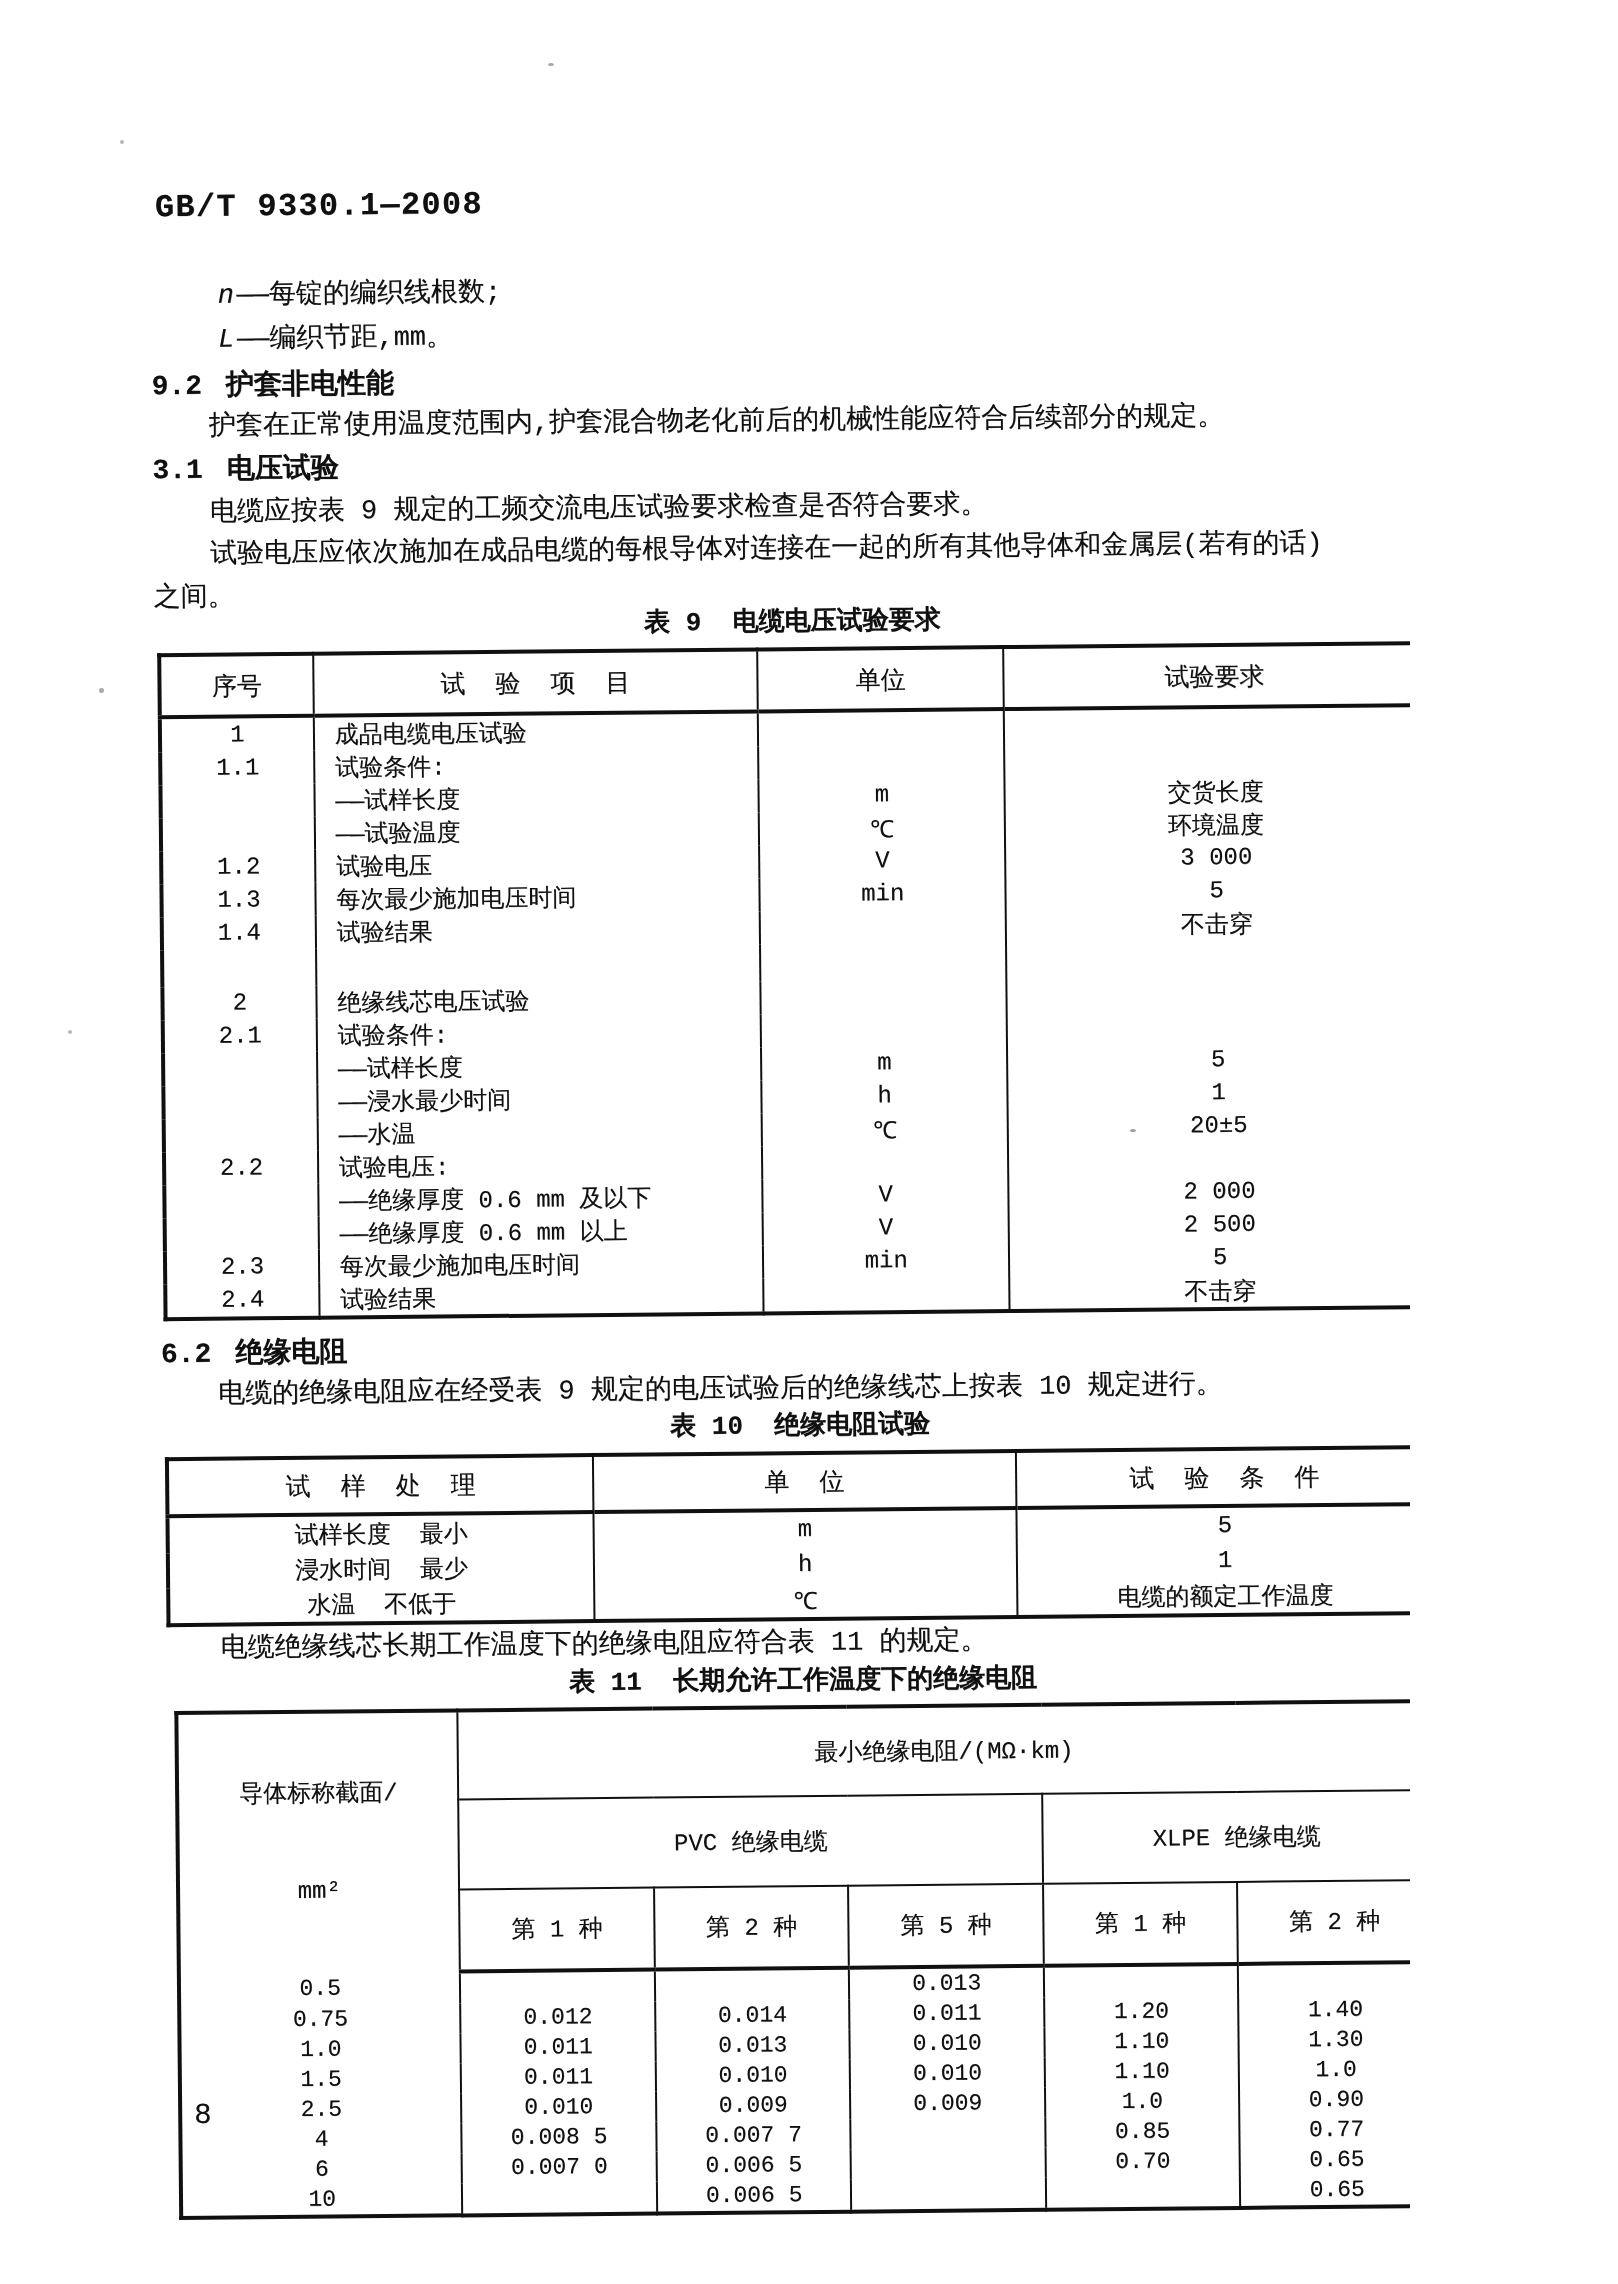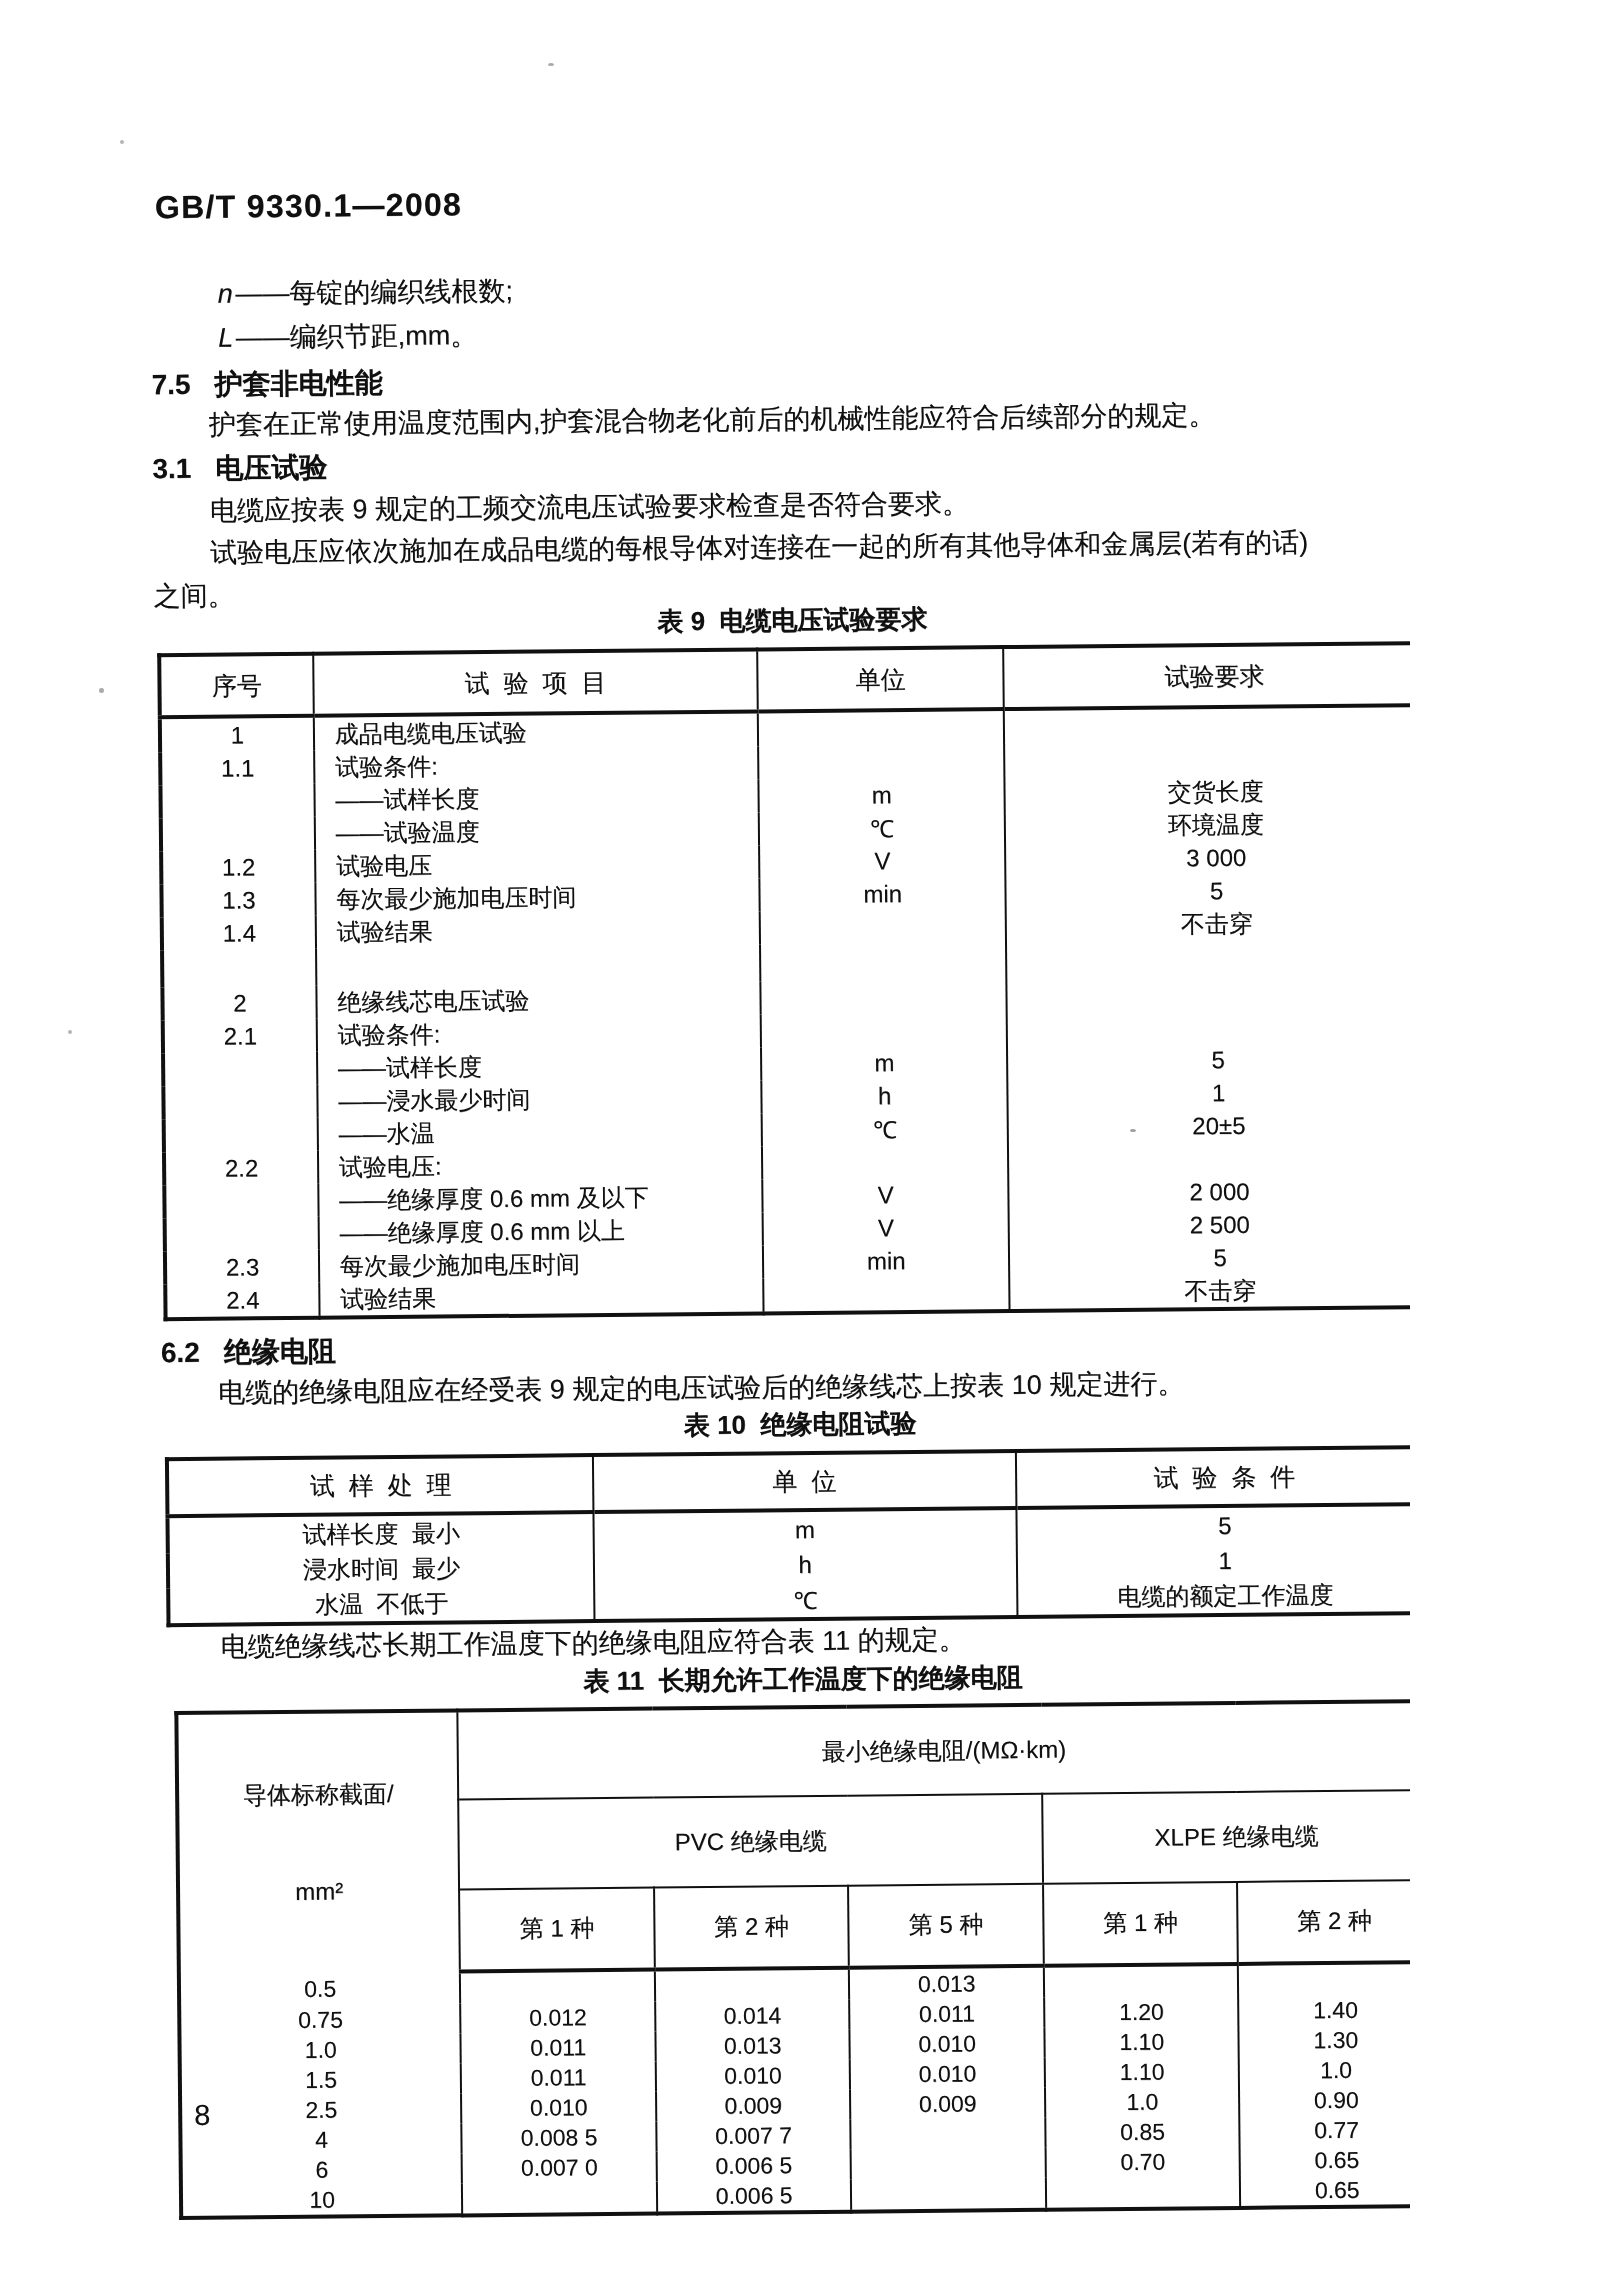--- a/index.html
+++ b/index.html
@@ -1,19 +1,19 @@
 <!DOCTYPE html>
 <html style="font-size:10.5px"><head>
 <meta charset="utf-8">
 <style>
   html,body { margin:0; padding:0; background:#ffffff; }
   .page {
     position:relative; width:1410px; height:2284px;
     background:#ffffff; overflow:hidden; color:#101010;
-    font-family:Liberation Sans, sans-serif;
+    font-family:Liberation Mono, monospace;
   }
   .content {
     position:absolute; inset:0;
     transform:rotate(-0.55deg); transform-origin:50% 55%;
     text-shadow:0.3px 0.3px 0.3px rgba(0,0,0,0.40);
   }
   .abs { position:absolute; white-space:pre; }
   .doc-num { left:165px; top:184px; font-size:32px; font-weight:bold; letter-spacing:1.3px; }
   .def { left:227px; font-size:27px; }
   .sym { font-style:italic; margin-right:2.6px; }
@@ -54,21 +54,21 @@
 <body>
 
 <div class="page">
   <div class="content">
 
     <div class="abs doc-num">GB/T 9330.1—2008</div>
 
     <div class="abs def" style="top:271px"><span class="sym">n</span><span>——每锭的编织线根数;</span></div>
     <div class="abs def" style="top:315px"><span class="sym">L</span><span>——编织节距,mm。</span></div>
 
-    <div class="abs heading" style="top:361px"><span class="hnum">7.5</span><span>护套非电性能</span></div>
+    <div class="abs heading" style="top:361px"><span class="hnum">9.2</span><span>护套非电性能</span></div>
     <div class="abs para" style="top:402px">护套在正常使用温度范围内,护套混合物老化前后的机械性能应符合后续部分的规定。</div>
 
     <div class="abs heading" style="top:445px"><span class="hnum">3.1</span><span>电压试验</span></div>
     <div class="abs para" style="top:488px">电缆应按表 9 规定的工频交流电压试验要求检查是否符合要求。</div>
     <div class="abs para" style="top:530px">试验电压应依次施加在成品电缆的每根导体对连接在一起的所有其他导体和金属层(若有的话)</div>
     <div class="abs para flush" style="top:573px">之间。</div>
 
     <div class="abs caption" style="top:604px">表 9  电缆电压试验要求</div>
 
     <table class="t9">

